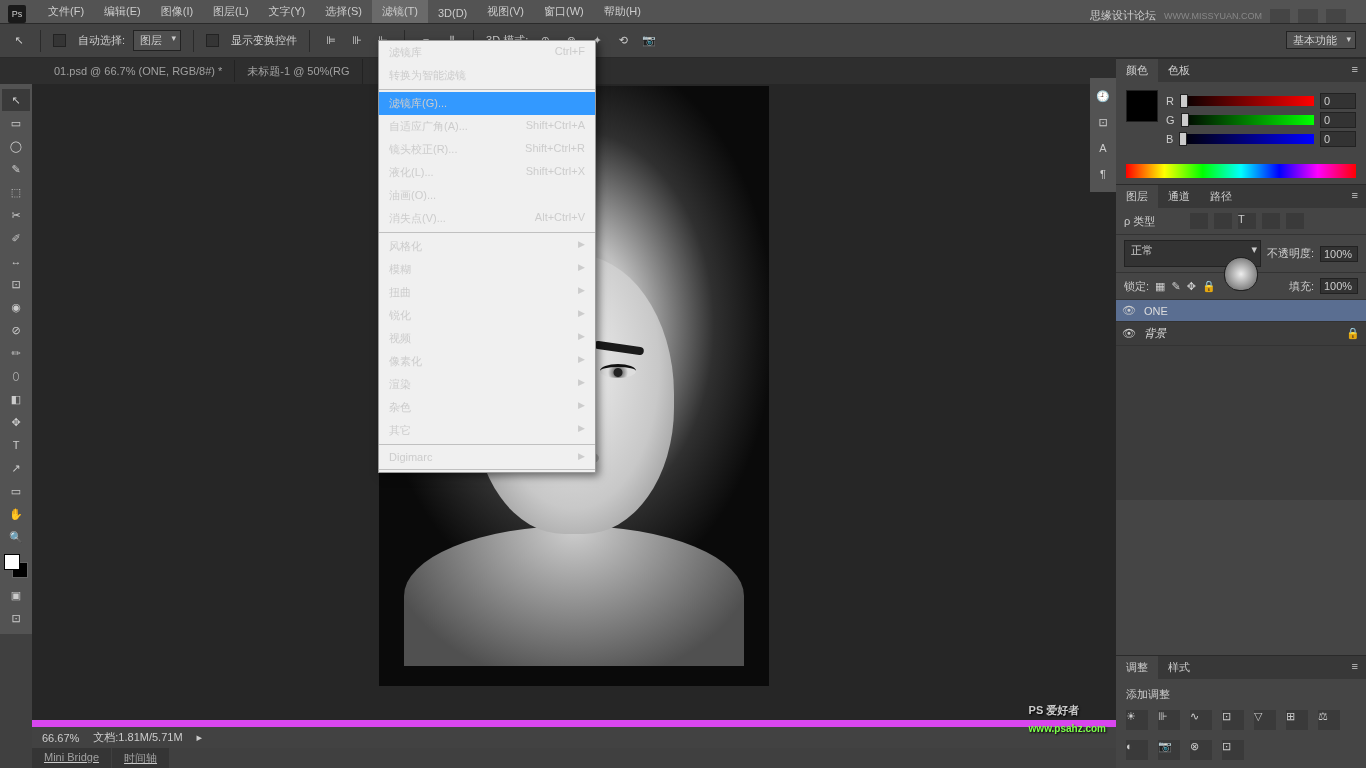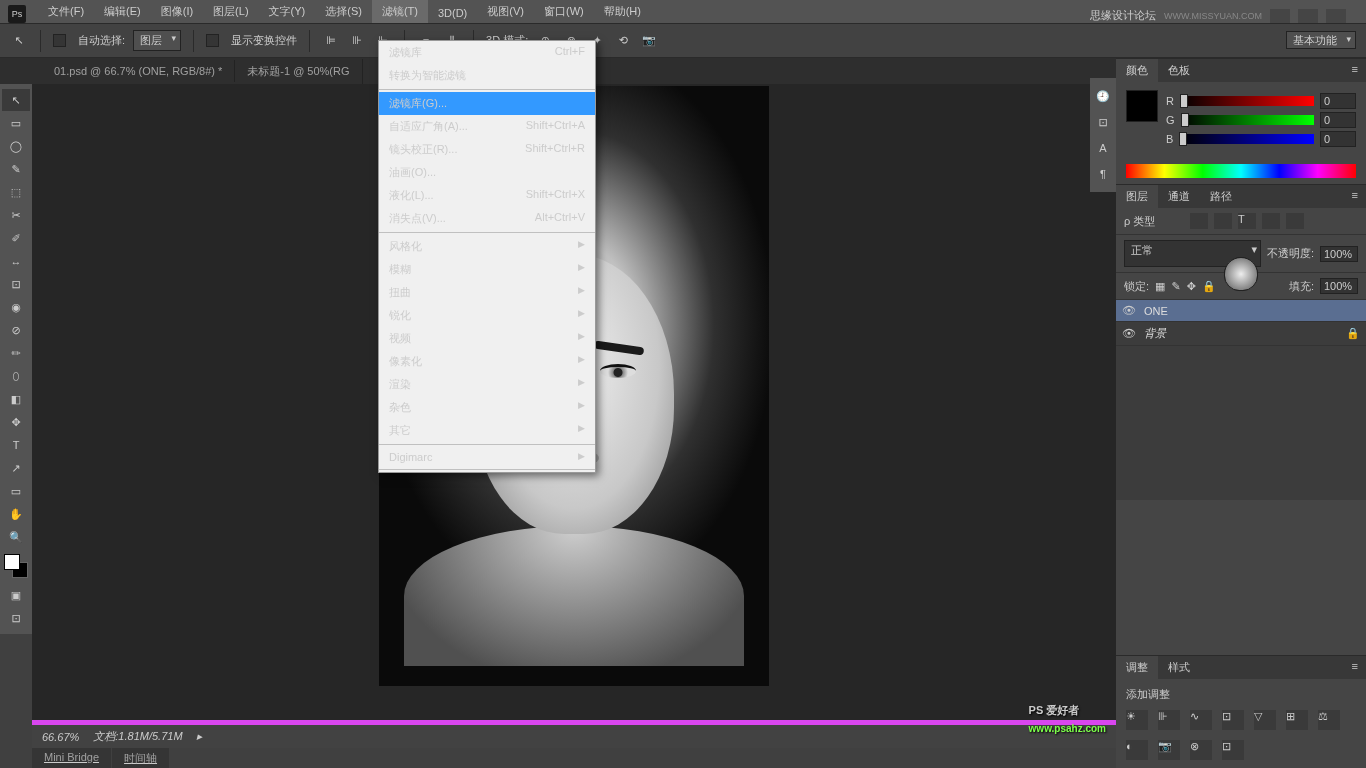--- a/index.html
+++ b/index.html
@@ -70,21 +70,21 @@
 .layer-row{display:flex;align-items:center;padding:4px 6px;border-bottom:1px solid #333;gap:8px;}
 .layer-row.selected{background:#5a6e91;}
 .layer-row .eye{width:14px;}
 .layer-row .thumb{width:34px;height:34px;background:#888;border:1px solid #222;}
 .layer-row .thumb.face{background:radial-gradient(#eee,#555);}
 .layer-row .lname{color:#ddd;}
 .layer-row .lock{margin-left:auto;}
 .adjust-panel{padding:8px 10px;}
 .adj-icons{display:flex;flex-wrap:wrap;gap:10px;margin-top:8px;}
 .adj-icons .ai{width:22px;height:20px;background:#3a3a3a;}
-.statusbar{position:absolute;left:32px;bottom:0;right:250px;height:28px;background:#424242;display:flex;align-items:center;padding:0 10px;gap:14px;border-top:5px solid #d946ef;font-style:italic;}
+.statusbar{position:absolute;left:32px;bottom:0;right:250px;height:28px;background:#424242;display:flex;align-items:center;padding:0 10px;gap:14px;border-top:7px solid #d946ef;}
 .bottom-tabs{position:absolute;left:32px;bottom:28px;height:20px;display:flex;text-decoration:underline;}
 .bottom-tabs .bt{padding:3px 12px;background:#353535;margin-right:1px;color:#a0a0a0;}
 .watermark{position:absolute;right:260px;bottom:32px;color:#7cff4a;font-size:16px;font-weight:bold;text-shadow:1px 1px 2px #000;}
 </style>
 </head>
 <body>
 
 <div class="menubar">
   <div class="logo">Ps</div>
   <div class="menu-item">文件(F)</div>
@@ -200,26 +200,26 @@
     </div>
     <div class="item">
       <span>自适应广角(A)...</span>
       <span>Shift+Ctrl+A</span>
     </div>
     <div class="item">
       <span>镜头校正(R)...</span>
       <span>Shift+Ctrl+R</span>
     </div>
     <div class="item disabled">
+      <span>液化(L)...</span>
+      <span>Shift+Ctrl+X</span>
+    </div>
+    <div class="item disabled">
       <span>油画(O)...</span>
       <span></span>
-    </div>
-    <div class="item disabled">
-      <span>液化(L)...</span>
-      <span>Shift+Ctrl+X</span>
     </div>
     <div class="item disabled">
       <span>消失点(V)...</span>
       <span>Alt+Ctrl+V</span>
     </div>
     <hr>
     <div class="item">
       <span>风格化</span>
       <span class="arrow">▶</span>
     </div>

